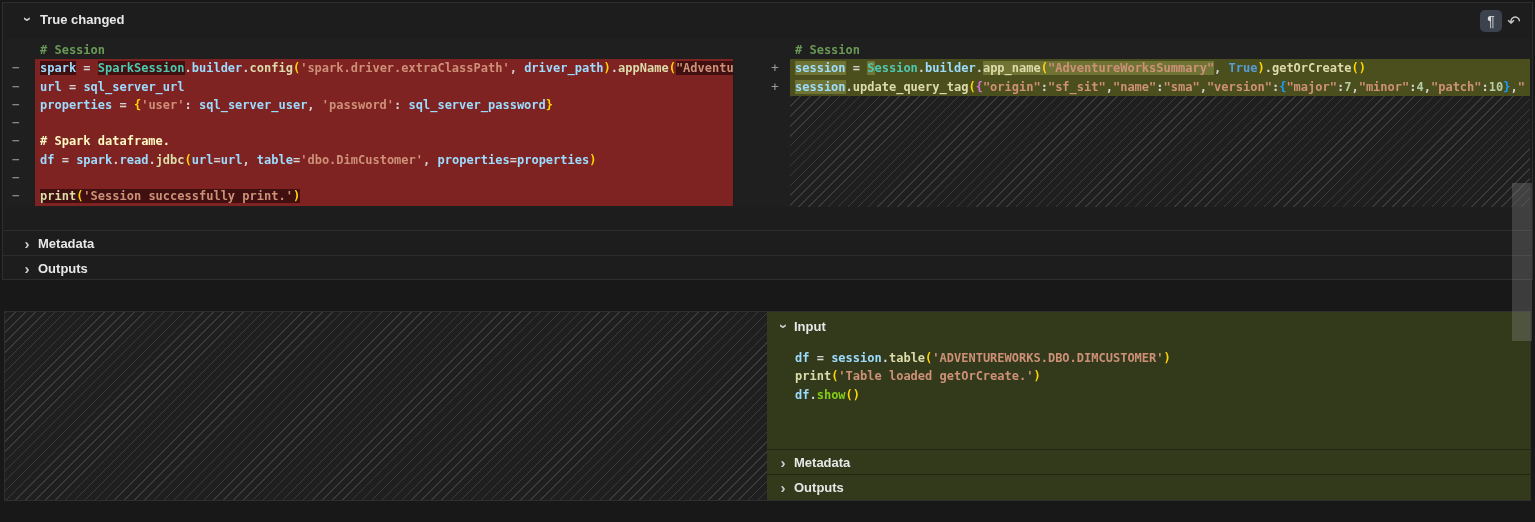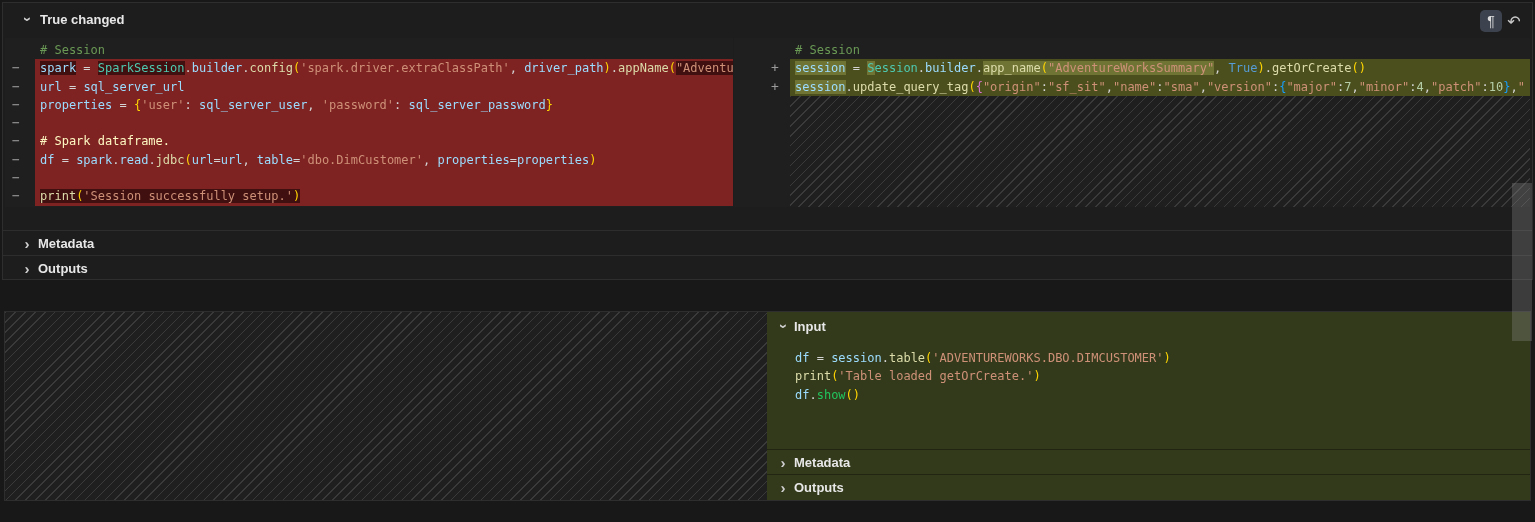--- a/index.html
+++ b/index.html
@@ -26,21 +26,21 @@
   #ed-right{left:731px;width:796px;}
   .gutter{position:absolute;left:0;top:3px;bottom:0;box-sizing:border-box;
         font-family:"DejaVu Sans Mono",monospace;font-size:13px;color:var(--marker,#9b9b9b);}
   #ed-left .gutter{width:30px;padding-left:7px;}
   #ed-right .gutter{width:56px;padding-left:37px;}
   .gutter-line{height:18.3px;line-height:18.3px;}
   .code{position:absolute;top:3px;right:0;}
   #ed-left .code{left:30px;}
   #ed-right .code{left:56px;}
   .code-line{height:18.3px;line-height:18.3px;white-space:pre;overflow:hidden;
-        font-family:"DejaVu Sans Mono",monospace;font-size:12px;font-weight:400;padding-left:5px;}
+        font-family:"DejaVu Sans Mono",monospace;font-size:12px;font-weight:700;padding-left:5px;}
   .bg-del{background:var(--del_line,#7e2222);}
   .bg-add{background:var(--add_line,#4b4f1d);}
   .w-del{background:var(--del_word,#400f0f);}
   .w-add{background:var(--add_word,#6f7434);}
 
   .hatch{background-color:var(--hatch_bg,#1f1f1f);
      background-image:repeating-linear-gradient(135deg,var(--hatch_line,#3a3a3a) 0px,
        var(--hatch_line,#3a3a3a) 1px,transparent 1px,transparent 7px);}
   #right-filler{position:absolute;left:56px;right:0;top:58px;bottom:0;}
   #cell2-left{position:absolute;left:0;top:0;width:762px;bottom:0;}
@@ -94,21 +94,21 @@
         </div>
       <div class="code">
           <div class="code-line"><span style="color: rgb(106, 153, 85);"># Session</span></div>
           <div class="code-line bg-del"><span class="w-del" style="color: rgb(156, 220, 254);">spark</span><span style="color: rgb(212, 212, 212);"> = </span><span class="w-del" style="color: rgb(78, 201, 176);">SparkSession</span><span style="color: rgb(212, 212, 212);">.</span><span style="color: rgb(156, 220, 254);">builder</span><span style="color: rgb(212, 212, 212);">.</span><span style="color: rgb(220, 220, 170);">config</span><span style="color: rgb(255, 214, 2);">(</span><span style="color: rgb(206, 145, 120);">'spark.driver.extraClassPath'</span><span style="color: rgb(212, 212, 212);">, </span><span style="color: rgb(156, 220, 254);">driver_path</span><span style="color: rgb(255, 214, 2);">)</span><span style="color: rgb(212, 212, 212);">.</span><span style="color: rgb(220, 220, 170);">appName</span><span style="color: rgb(255, 214, 2);">(</span><span class="w-del" style="color: rgb(206, 145, 120);">"Adventu</span></div>
           <div class="code-line bg-del"><span style="color: rgb(156, 220, 254);">url</span><span style="color: rgb(212, 212, 212);"> = </span><span style="color: rgb(156, 220, 254);">sql_server_url</span></div>
           <div class="code-line bg-del"><span style="color: rgb(156, 220, 254);">properties</span><span style="color: rgb(212, 212, 212);"> = </span><span style="color: rgb(255, 214, 2);">{</span><span style="color: rgb(206, 145, 120);">'user'</span><span style="color: rgb(212, 212, 212);">: </span><span style="color: rgb(156, 220, 254);">sql_server_user</span><span style="color: rgb(212, 212, 212);">, </span><span style="color: rgb(206, 145, 120);">'password'</span><span style="color: rgb(212, 212, 212);">: </span><span style="color: rgb(156, 220, 254);">sql_server_password</span><span style="color: rgb(255, 214, 2);">}</span></div>
           <div class="code-line bg-del"></div>
           <div class="code-line bg-del"><span style="color: #fef9c3;"># Spark dataframe.</span></div>
           <div class="code-line bg-del"><span style="color: rgb(156, 220, 254);">df</span><span style="color: rgb(212, 212, 212);"> = </span><span style="color: rgb(156, 220, 254);">spark</span><span style="color: rgb(212, 212, 212);">.</span><span style="color: rgb(156, 220, 254);">read</span><span style="color: rgb(212, 212, 212);">.</span><span style="color: rgb(220, 220, 170);">jdbc</span><span style="color: rgb(255, 214, 2);">(</span><span style="color: rgb(156, 220, 254);">url</span><span style="color: rgb(212, 212, 212);">=</span><span style="color: rgb(156, 220, 254);">url</span><span style="color: rgb(212, 212, 212);">, </span><span style="color: rgb(156, 220, 254);">table</span><span style="color: rgb(212, 212, 212);">=</span><span style="color: rgb(206, 145, 120);">'dbo.DimCustomer'</span><span style="color: rgb(212, 212, 212);">, </span><span style="color: rgb(156, 220, 254);">properties</span><span style="color: rgb(212, 212, 212);">=</span><span style="color: rgb(156, 220, 254);">properties</span><span style="color: rgb(255, 214, 2);">)</span></div>
           <div class="code-line bg-del"></div>
-          <div class="code-line bg-del"><span class="w-del" style="color: rgb(220, 220, 170);">print</span><span class="w-del" style="color: rgb(255, 214, 2);">(</span><span class="w-del" style="color: rgb(206, 145, 120);">'Session successfully setup.'</span><span class="w-del" style="color: rgb(255, 214, 2);">)</span></div>
+          <div class="code-line bg-del"><span class="w-del" style="color: rgb(220, 220, 170);">print</span><span class="w-del" style="color: rgb(255, 214, 2);">(</span><span class="w-del" style="color: rgb(206, 145, 120);">'Session successfully print.'</span><span class="w-del" style="color: rgb(255, 214, 2);">)</span></div>
         </div>
     </div>
 
     <div id="ed-right" class="editor">
       <div class="gutter">
           <div class="gutter-line"></div>
           <div class="gutter-line">+</div>
           <div class="gutter-line">+</div>
         </div>
       <div class="code">
@@ -137,21 +137,21 @@
     <div id="cell2-right">
       <div class="hdr-row" style="top:0;">
         <span class="chev-box">
           <span class="chev down">›</span></span>
         <span class="hdr-title" style="margin-left:1px;">Input</span>
       </div>
 
       <div id="cell2-code">
           <div class="code-line"><span style="color: rgb(156, 220, 254);">df</span><span style="color: rgb(212, 212, 212);"> = </span><span style="color: rgb(156, 220, 254);">session</span><span style="color: rgb(212, 212, 212);">.</span><span style="color: rgb(220, 220, 170);">table</span><span style="color: rgb(255, 214, 2);">(</span><span style="color: rgb(206, 145, 120);">'ADVENTUREWORKS.DBO.DIMCUSTOMER'</span><span style="color: rgb(255, 214, 2);">)</span></div>
           <div class="code-line"><span style="color: rgb(220, 220, 170);">print</span><span style="color: rgb(255, 214, 2);">(</span><span style="color: rgb(206, 145, 120);">'Table loaded getOrCreate.'</span><span style="color: rgb(255, 214, 2);">)</span></div>
-          <div class="code-line"><span style="color: rgb(156, 220, 254);">df</span><span style="color: rgb(212, 212, 212);">.</span><span style="color: #22c55e;">show</span><span style="color: rgb(255, 214, 2);">(</span><span style="color: rgb(255, 214, 2);">)</span></div>
+          <div class="code-line"><span style="color: rgb(156, 220, 254);">df</span><span style="color: rgb(212, 212, 212);">.</span><span style="color: #84cc16;">show</span><span style="color: rgb(255, 214, 2);">(</span><span style="color: rgb(255, 214, 2);">)</span></div>
         </div>
 
       <div class="section-row" style="top:137px;">
         <span class="chev-box">
           <span class="chev">›</span></span>
         <span class="lbl">Metadata</span>
       </div>
       <div class="section-row" style="top:162px;">
         <span class="chev-box">
           <span class="chev">›</span></span>

